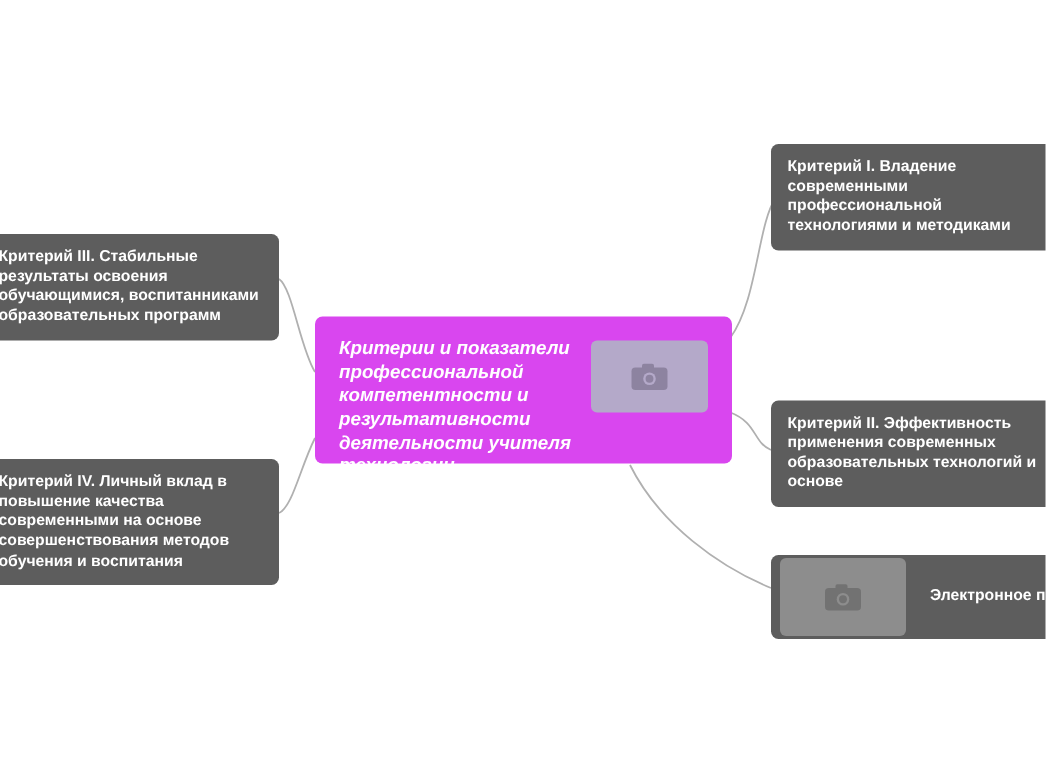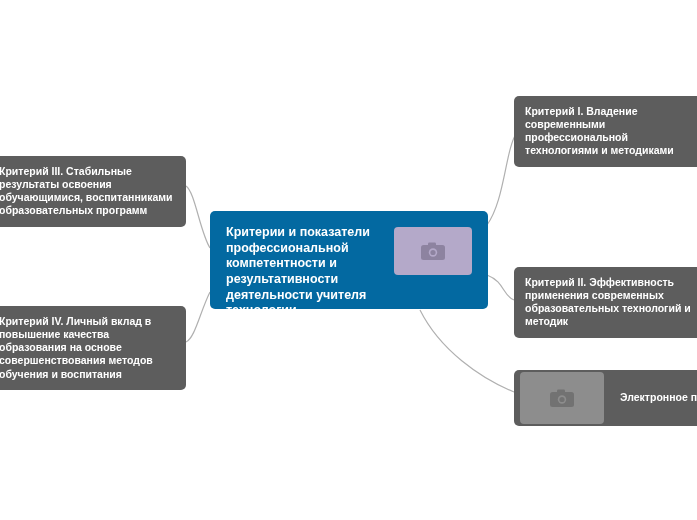--- a/index.html
+++ b/index.html
@@ -28,26 +28,27 @@
   }
   .node {
     position: absolute;
     box-sizing: border-box;
     border-radius: 5px;
     color: #ffffff;
     font-weight: bold;
     line-height: 1.25;
   }
   .node-central {
-    background: #0369a1;
+    background: #d946ef;
     padding: 14px 16px 17px 16px;
     font-size: 12.5px;
     display: flex;
     align-items: flex-start;
     justify-content: space-between;
+    font-style: italic;
   }
   .central-text {
     max-width: 180px;
     white-space: pre-line;
   }
   .node-branch {
     background: #5d5d5d;
     padding: 9px 11px;
     font-size: 10.5px;
   }
@@ -108,29 +109,29 @@
         <circle cx="13" cy="11.5" r="2.6" fill="#6f6580"></circle>
       </svg>
     </div>
   </div>
 
   <div class="node node-branch" style="left:514px; top:96px; width:195px;">
     <span>Критерий I. Владение современными профессиональной технологиями и методиками</span>
   </div>
 
   <div class="node node-branch" style="left:514px; top:267px; width:195px;">
-    <span>Критерий II. Эффективность применения современных образовательных технологий и методик</span>
+    <span>Критерий II. Эффективность применения современных образовательных технологий и основе</span>
   </div>
 
   <div class="node node-branch" style="left:-12px; top:156px; width:198px;">
     <span>Критерий III. Стабильные результаты освоения обучающимися, воспитанниками образовательных программ</span>
   </div>
 
   <div class="node node-branch" style="left:-12px; top:306px; width:198px;">
-    <span>Критерий IV. Личный вклад в повышение качества образования на основе совершенствования методов обучения и воспитания</span>
+    <span>Критерий IV. Личный вклад в повышение качества современными на основе совершенствования методов обучения и воспитания</span>
   </div>
 
   <div class="node node-portfolio" style="left:514px; top:370px; width:200px; height:56px;">
     <div class="img-placeholder portfolio-img">
       <svg class="cam-icon" width="26" height="20" viewBox="0 0 26 20" aria-hidden="true">
         <rect x="1" y="4" width="24" height="15" rx="2.5" fill="#5d5d5d"></rect>
         <rect x="8" y="1.5" width="8" height="3.5" rx="1.2" fill="#5d5d5d"></rect>
         <circle cx="13" cy="11.5" r="4.2" fill="#8d8d8d"></circle>
         <circle cx="13" cy="11.5" r="2.6" fill="#5d5d5d"></circle>
       </svg>

